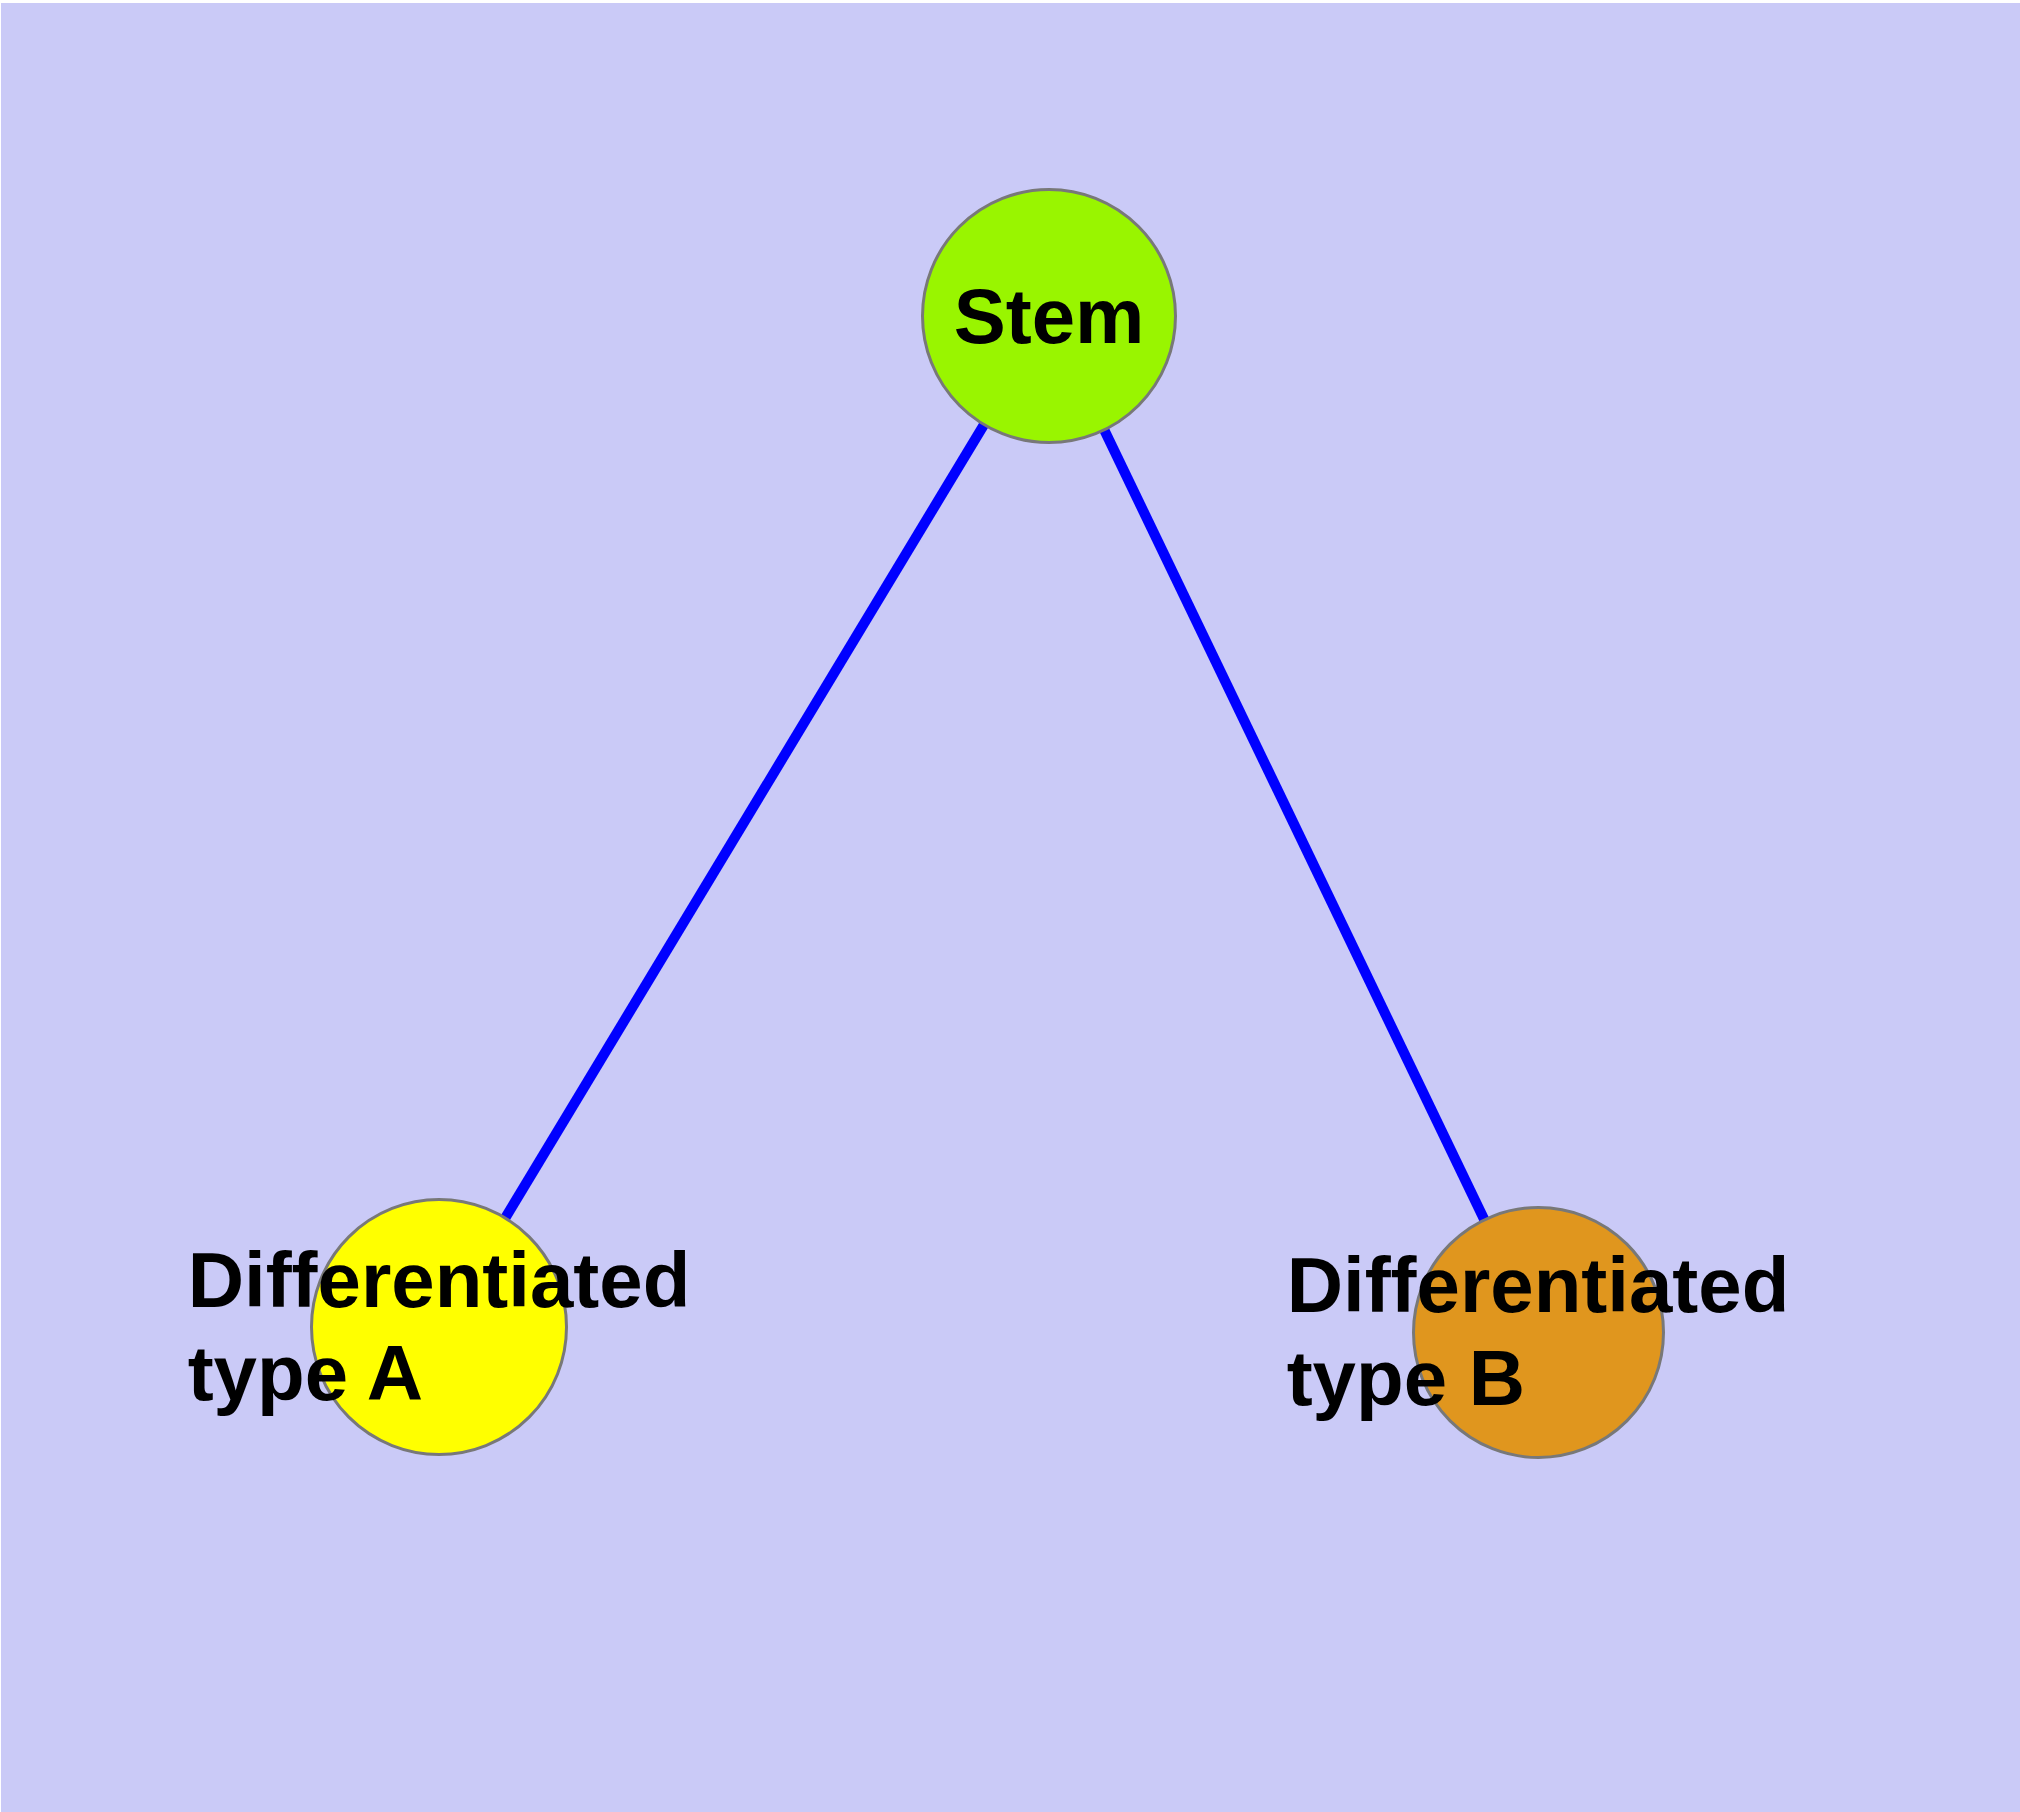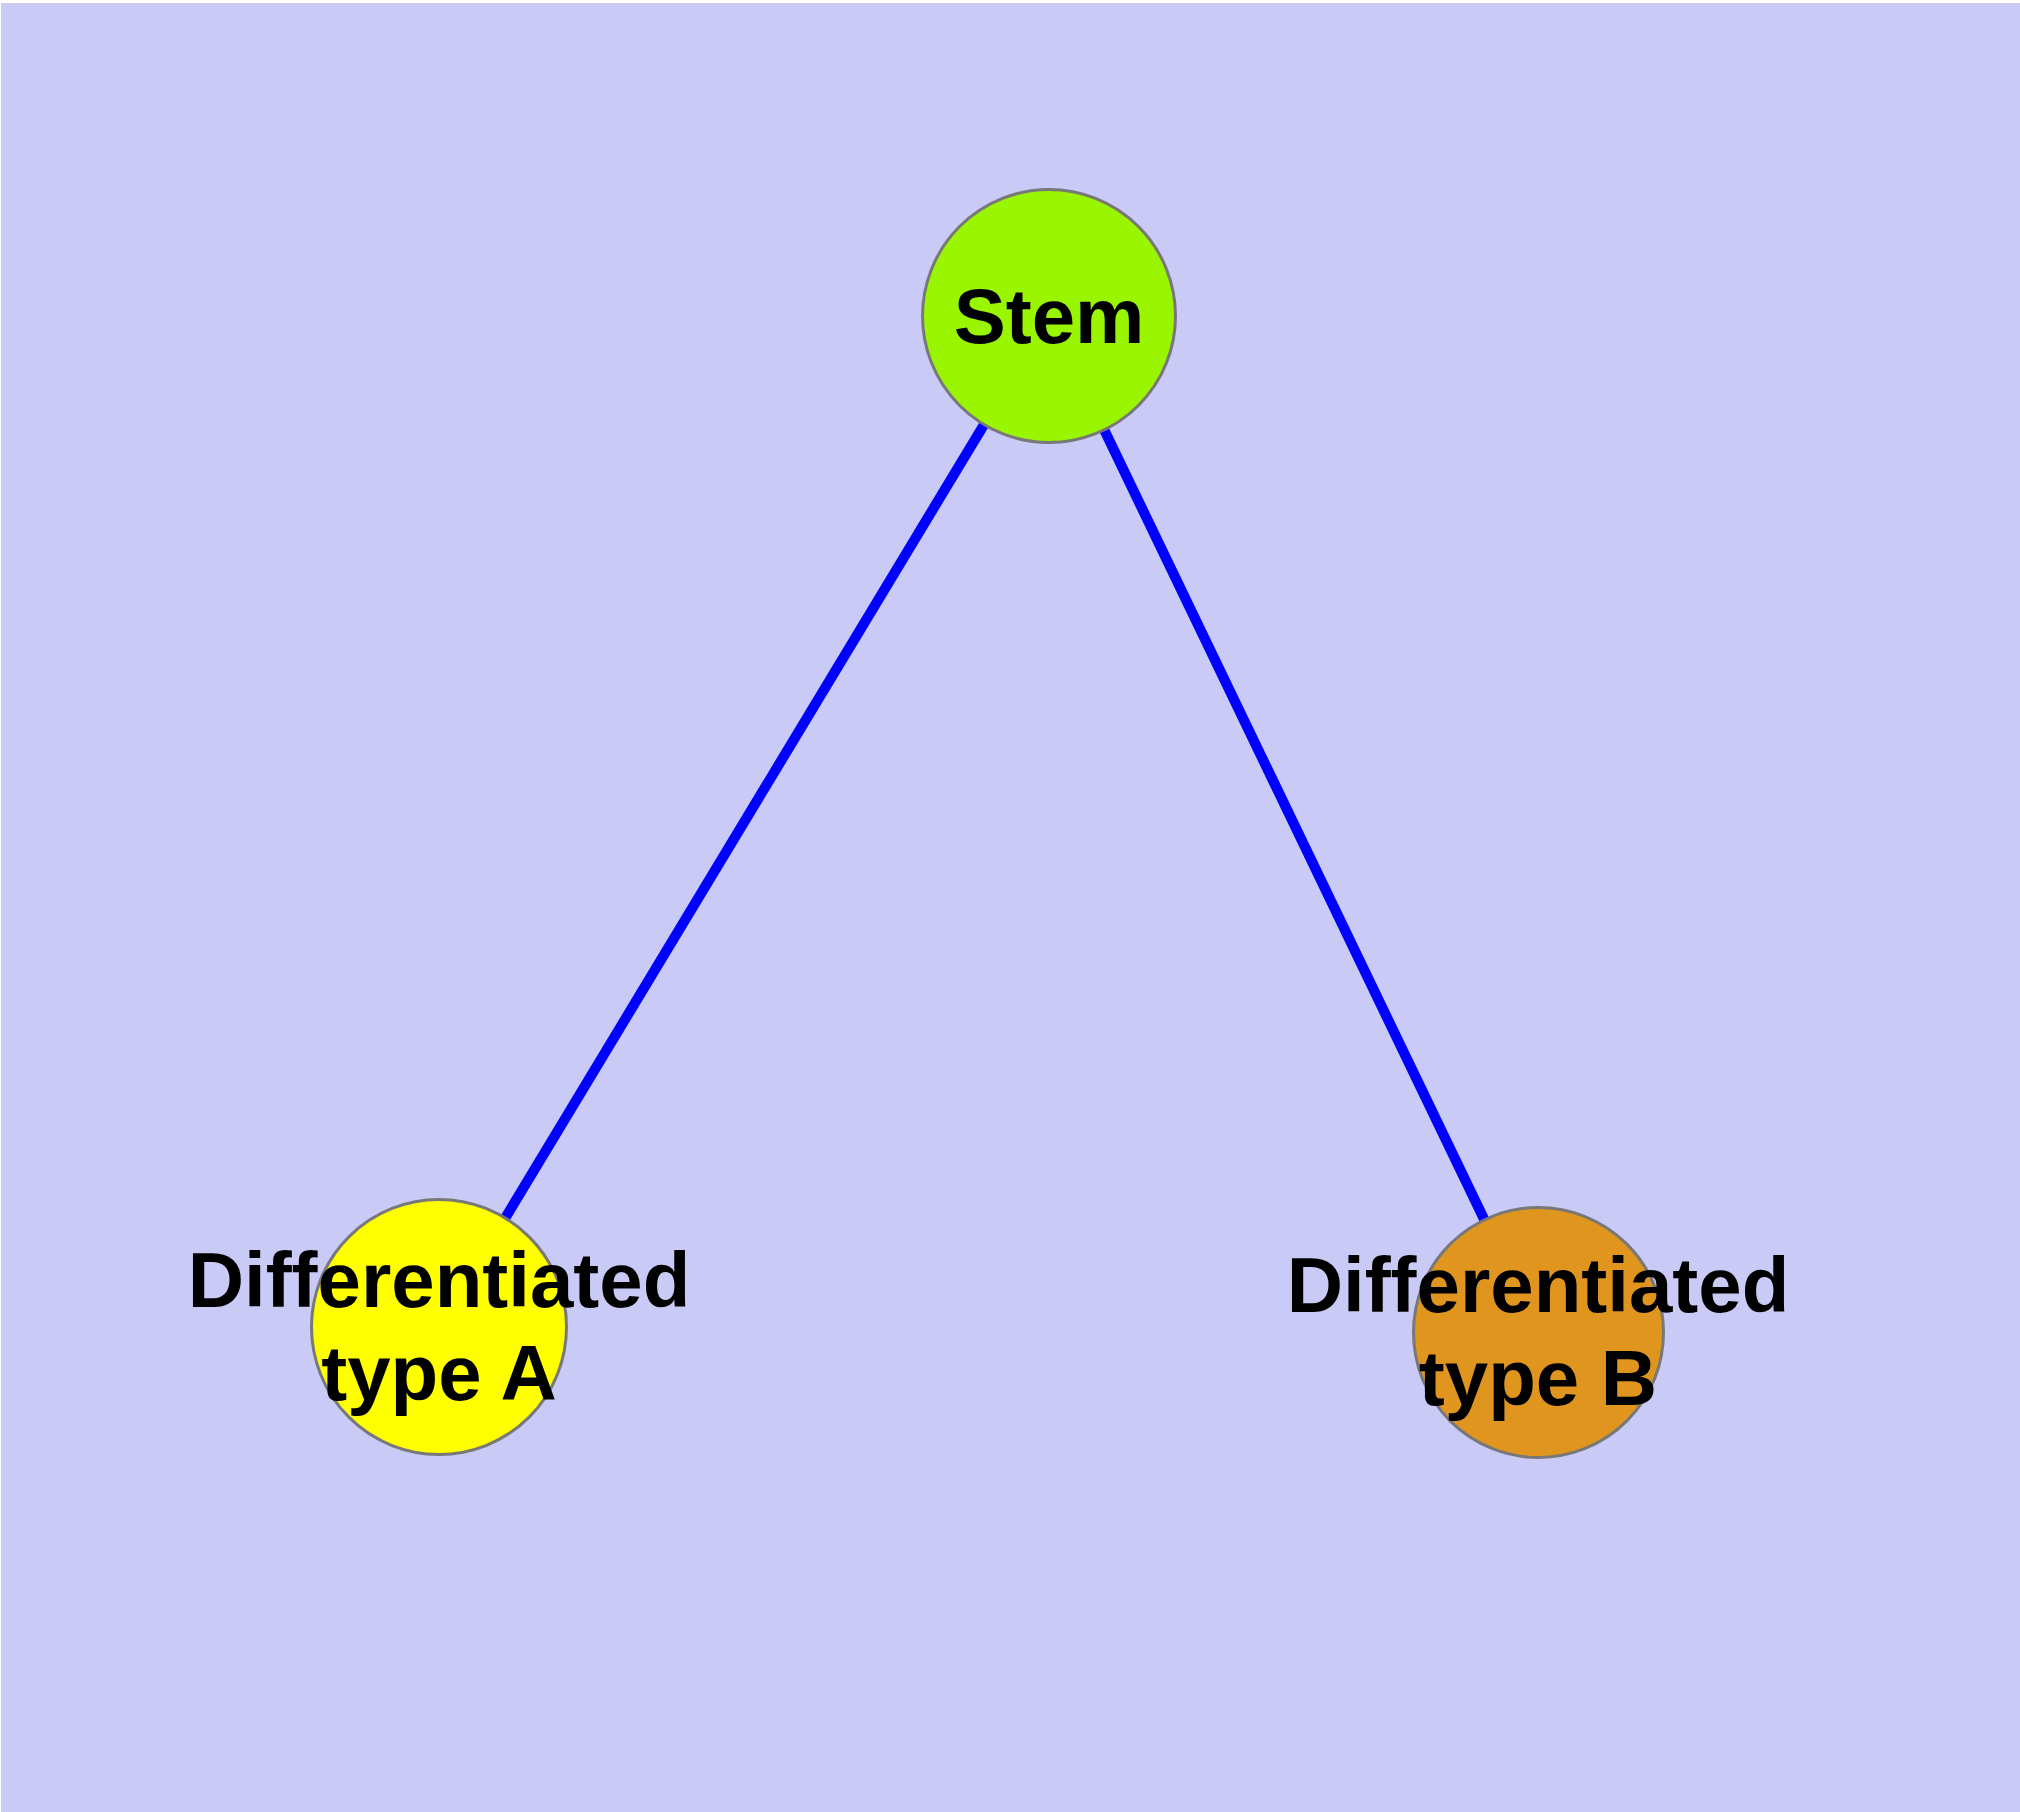--- a/index.html
+++ b/index.html
@@ -37,21 +37,21 @@
     border-radius: 50%;
     border-style: solid;
     box-sizing: border-box;
   }
   .node-label {
     position: absolute;
     transform: translate(-50%, -50%);
     font-weight: bold;
     font-size: 78px;
     line-height: 1.19;
-    text-align: center;
+    text-align: left;
     white-space: pre;
   }
 </style>
 </head>
 <body>
 
 <div class="plot-bg" style="background: rgb(202, 202, 247);"></div>
 
 <div class="diagram-layer">
   <svg class="edges-layer" xmlns="http://www.w3.org/2000/svg" viewBox="0 0 2384 2138" width="2021" height="1812">

